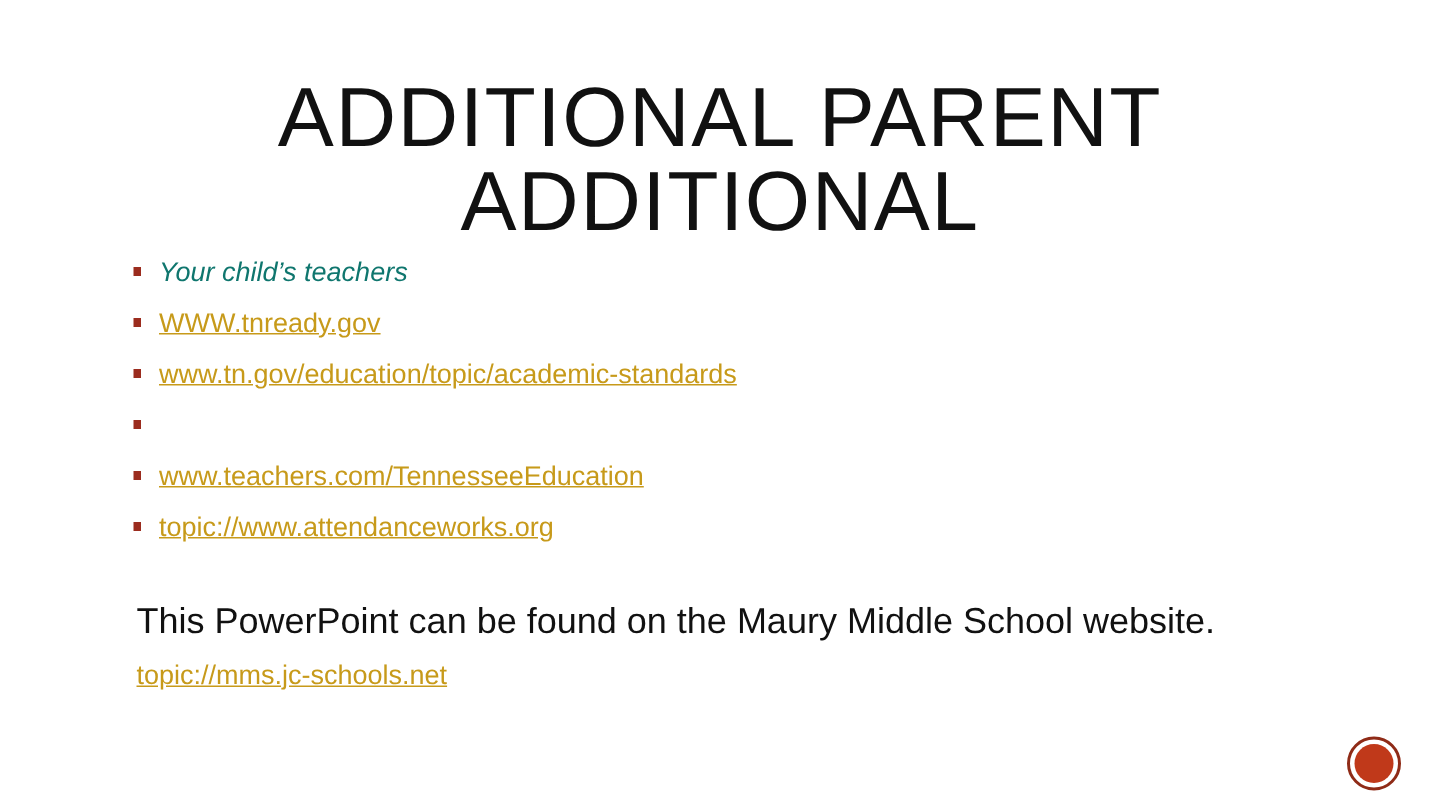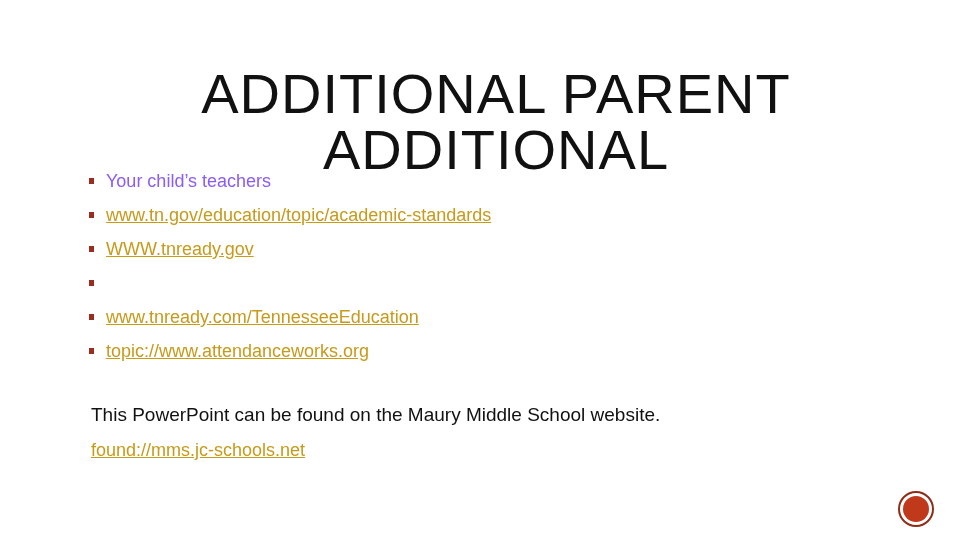--- a/index.html
+++ b/index.html
@@ -21,21 +21,21 @@
       position: absolute;
       left: 150px;
       top: 50px;
       width: 660px;
       text-align: center;
       font-family: "Liberation Sans", sans-serif;
       font-size: 56px;
       line-height: 56px;
       color: #111111;
       letter-spacing: 1px;
-      margin: 16px;
+      margin: 0;
       font-weight: normal;
     }
     .bullets {
       position: absolute;
       left: 88px;
       top: 168px;
       margin: 0;
       padding: 0;
       list-style: none;
     }
@@ -49,33 +49,34 @@
     }
     .bullet-mark {
       position: absolute;
       left: 1px;
       top: 10px;
       width: 5px;
       height: 6px;
       background: #9b2c1e;
     }
     .plain-text {
-      color: #8b5cf6;
+      color: #0f766e;
+      font-style: italic;
     }
     .link {
       color: #c79a1a;
       text-decoration: underline;
       text-decoration-color: #c79a1a;
       cursor: pointer;
     }
     .footer-text {
       position: absolute;
       left: 91px;
       top: 402px;
-      font-size: 19px;
+      font-size: 24px;
       line-height: 26px;
       color: #111111;
       white-space: nowrap;
     }
     .footer-link {
       position: absolute;
       left: 91px;
       top: 437px;
       font-size: 18px;
       line-height: 26px;
@@ -112,40 +113,40 @@
     <span>ADDITIONAL</span>
   </h1>
 
   <ul class="bullets">
     <li>
       <span class="bullet-mark"></span>
       <span class="plain-text">Your child’s teachers</span>
     </li>
     <li>
       <span class="bullet-mark"></span>
-      <a class="link">www.tn.gov/education/topic/academic-standards</a>
+      <a class="link">WWW.tnready.gov</a>
     </li>
     <li>
       <span class="bullet-mark"></span>
-      <a class="link">WWW.tnready.gov</a>
+      <a class="link">www.tn.gov/education/topic/academic-standards</a>
     </li>
     <li>
       <span class="bullet-mark"></span>
     </li>
     <li>
       <span class="bullet-mark"></span>
-      <a class="link">www.tnready.com/TennesseeEducation</a>
+      <a class="link">www.teachers.com/TennesseeEducation</a>
     </li>
     <li>
       <span class="bullet-mark"></span>
       <a class="link">topic://www.attendanceworks.org</a>
     </li>
   </ul>
 
   <div class="footer-text">This PowerPoint can be found on the Maury Middle School website.</div>
   <div class="footer-link">
-    <a class="link">found://mms.jc-schools.net</a>
+    <a class="link">topic://mms.jc-schools.net</a>
   </div>
 
   <div class="nav-button">
     <div class="nav-button-inner"></div>
   </div>
 </div>
 
 </body></html>

